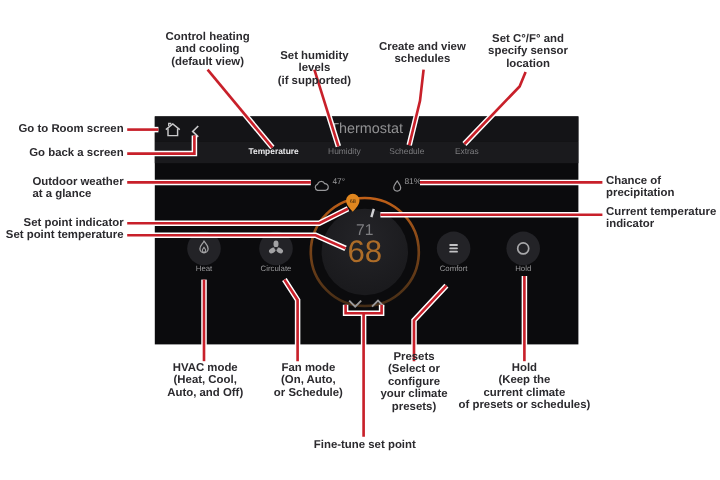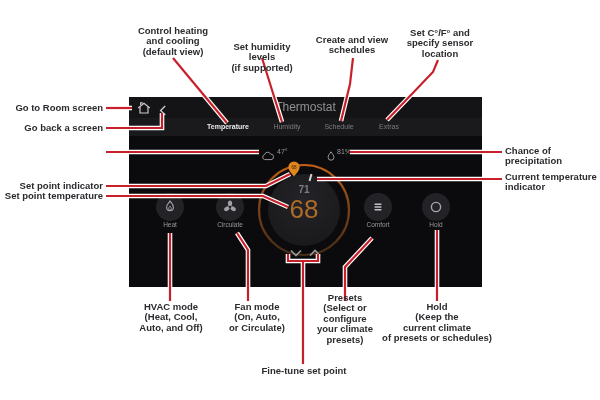--- a/index.html
+++ b/index.html
@@ -17,21 +17,21 @@
   .tab{position:absolute;top:0;height:18px;line-height:18px;transform:translateX(-50%);
        font-size:7px;color:#7c7c7f;white-space:nowrap;}
   .tab.active{color:#eaeaec;font-weight:bold;}
   .wx-ic{position:absolute;top:50px;}
   .wx-tx{position:absolute;top:50px;height:10px;line-height:10px;font-size:7px;color:#98989a;white-space:nowrap;}
 
   .dial-svg{position:absolute;left:120px;top:58px;width:110px;height:110px;}
   .inner-circle{position:absolute;left:139px;top:77px;width:72px;height:72px;border-radius:50%;
                 background:radial-gradient(circle at 50% 35%, #242428 0%, #1a1a1d 75%);}
   .cur-temp{position:absolute;left:155px;top:87px;width:40px;text-align:center;
-            font-size:10px;color:#7e7e81;font-weight:bold;}
+            font-size:13px;color:#7e7e81;}
   .set-temp{position:absolute;left:145px;top:99px;width:60px;text-align:center;
             font-size:26px;line-height:26px;color:#ad6c28;}
 
   .cbtn{position:absolute;top:96px;width:28px;height:28px;border-radius:50%;background:#232327;
         display:flex;align-items:center;justify-content:center;}
   .cbtn-label{position:absolute;top:124px;width:60px;text-align:center;font-size:6.5px;color:#98989a;}
 
   
   .leaders{position:absolute;left:0;top:0;width:600px;height:400px;z-index:5;pointer-events:none;}
   .leaders .casing{fill:none;stroke:#ffffff;stroke-width:4.6;}
@@ -236,20 +236,24 @@
     <div>specify sensor</div>
     <div>location</div>
   </div>
 
   <div class="callout c-right" style="right:497px;top:103px;">
     <div>Go to Room screen</div>
   </div>
   <div class="callout c-right" style="right:497px;top:123px;">
     <div>Go back a screen</div>
   </div>
+  <div class="callout c-right" style="right:497px;top:147px;">
+    <div>Outdoor weather</div>
+    <div>at a glance</div>
+  </div>
   <div class="callout c-right" style="right:497px;top:181px;">
     <div>Set point indicator</div>
   </div>
   <div class="callout c-right" style="right:497px;top:191px;">
     <div>Set point temperature</div>
   </div>
 
   <div class="callout" style="left:505px;top:146px;">
     <div>Chance of</div>
     <div>precipitation</div>
@@ -260,21 +264,21 @@
   </div>
 
   <div class="callout c-center" style="left:171px;top:302px;">
     <div>HVAC mode</div>
     <div class="sub">(Heat, Cool,</div>
     <div class="sub">Auto, and Off)</div>
   </div>
   <div class="callout c-center" style="left:257px;top:302px;">
     <div>Fan mode</div>
     <div class="sub">(On, Auto,</div>
-    <div class="sub">or Circulate)</div>
+    <div class="sub">or Schedule)</div>
   </div>
   <div class="callout c-center" style="left:345px;top:293px;">
     <div>Presets</div>
     <div class="sub">(Select or</div>
     <div class="sub">configure</div>
     <div class="sub">your climate</div>
     <div class="sub">presets)</div>
   </div>
   <div class="callout c-center" style="left:437px;top:302px;">
     <div>Hold</div>

